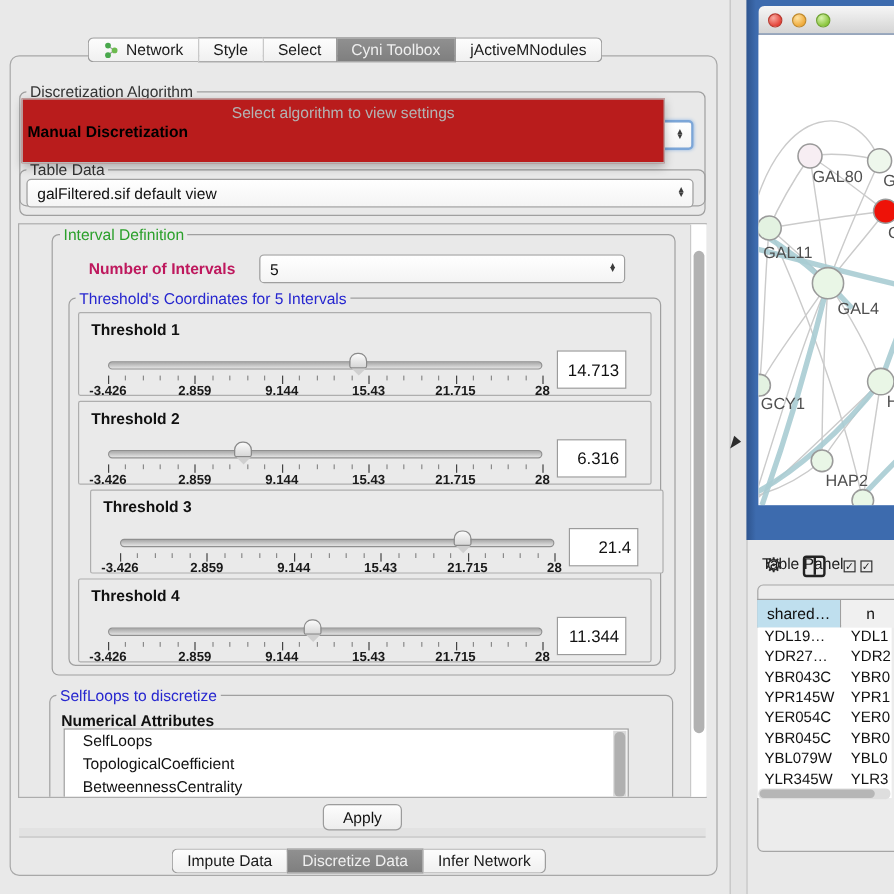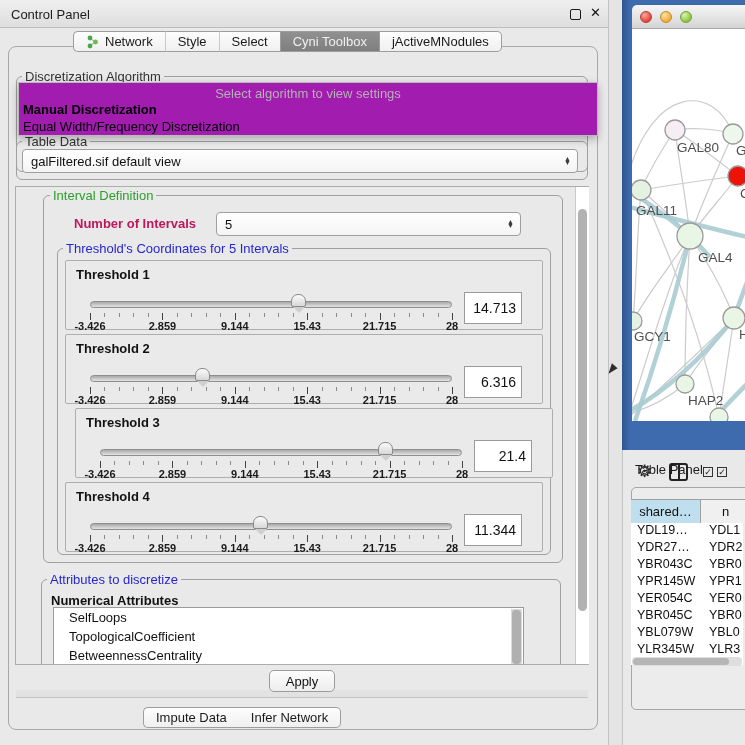--- a/index.html
+++ b/index.html
@@ -32,21 +32,21 @@
   .t-green { color:#2ba02b; }
   .t-blue { color:#2626cf; }
 
   #algo-group { left:16px; top:76px; width:572px; height:96px; }
   #algo-title { left:22px; top:69px; }
   .combo { position:absolute; background:linear-gradient(#ffffff,#f4f4f4); border:1px solid #9f9f9f; border-radius:4px; font-size:13px; color:#111; display:flex; align-items:center; padding:0 8px; }
   .stepper { position:absolute; right:6px; top:50%; transform:translateY(-50%); display:flex; flex-direction:column; line-height:4px; font-size:7px; color:#3c3c3c; }
   #algo-combo { left:24px; top:100px; width:554px; height:25px; border:2px solid #7ca6d8; box-shadow:0 0 3px #8fb6e4; }
 
   
-  #algo-popup { left:18px; top:82px; width:580px; height:54px; background:#a21caf; border:1px solid #b9b9b9; box-shadow:0 3px 8px rgba(0,0,0,.28); z-index:40; }
+  #algo-popup { left:18px; top:82px; width:536px; height:54px; background:#b91c1c; border:1px solid #b9b9b9; box-shadow:0 3px 8px rgba(0,0,0,.28); z-index:40; }
   #popup-placeholder { top:3px; width:100%; text-align:center; font-size:13px; color:#b3b3b3; }
   .popup-item { position:absolute; left:4px; font-size:13px; color:#000; white-space:nowrap; }
   #popup-item-0 { top:19px; font-weight:bold; }
   #popup-item-1 { top:36px; }
 
   #tabledata-group { left:16px; top:141px; width:572px; height:39px; }
   #tabledata-title { left:22px; top:134px; }
   #tabledata-combo { left:22px; top:149px; width:556px; height:24px; }
 
   
@@ -119,25 +119,20 @@
   .td.c2 { width:42px; padding-left:8px; }
   #tp-hscroll { left:9px; top:207px; width:110px; height:9px; background:#dedede; border-radius:4px; }
   #tp-hthumb { position:absolute; left:1px; top:1px; width:96px; height:7px; background:#b6b6b6; border-radius:4px; }
 
   svg text { font-family:"Liberation Sans","DejaVu Sans",sans-serif; }
 </style>
 </head>
 <body>
 
 <div class="abs" id="control-panel">
-  <div class="abs" id="cp-titlebar">
-    <span class="abs" id="cp-title">Control Panel</span>
-    <span class="abs" id="float-icon"></span>
-    <span class="abs" id="close-icon">✕</span>
-  </div>
 
   <div class="abs" id="outer-panel"></div>
 
   <div class="abs" id="top-tabs">
     <div class="tab first">
       <svg class="net-glyph" viewBox="0 0 13 14">
         <line x1="4" y1="3" x2="9" y2="7" stroke="#9a9a9a" stroke-width="1"></line>
         <line x1="4" y1="11" x2="9" y2="7" stroke="#9a9a9a" stroke-width="1"></line>
         <circle cx="4" cy="3" r="2.4" fill="#49a84c"></circle>
           <circle cx="4" cy="11" r="2.4" fill="#49a84c"></circle>
@@ -160,21 +155,20 @@
   </div>
 
   <div class="group abs" id="algo-group"></div>
   <span class="group-title abs t-dark" id="algo-title">Discretization Algorithm</span>
   <div class="combo" id="algo-combo">
       <span class="stepper">▲<br>▼</span>
     </div>
   <div class="abs" id="algo-popup">
     <div class="abs" id="popup-placeholder">Select algorithm to view settings</div>
     <div class="popup-item" id="popup-item-0">Manual Discretization</div>
-    <div class="popup-item" id="popup-item-1">Equal Width/Frequency Discretization</div>
   </div>
 
   <div class="group abs" id="tabledata-group"></div>
   <span class="group-title abs t-dark" id="tabledata-title">Table Data</span>
   <div class="combo" id="tabledata-combo">
     <span>galFiltered.sif default view</span>
     <span class="stepper">▲<br>▼</span>
   </div>
 
   <div class="abs" id="scroll-box">
@@ -344,21 +338,21 @@
             <div class="tick minor" style="left: 92%;"></div>
             <div class="tick minor" style="left: 96%;"></div>
             <div class="tick major" style="left: 100%;"></div>
             <div class="axis-label" style="left: 100%;">28</div>
           </div>
     <div class="tvalue">11.344</div>
   </div>
       </div>
 
     <div class="group abs" id="attr-group"></div>
-    <span class="group-title abs t-blue" id="attr-title">Attributes to discretize</span>
+    <span class="group-title abs t-blue" id="attr-title">SelfLoops to discretize</span>
     <span class="abs" id="attr-heading">Numerical Attributes</span>
     <div class="abs" id="attr-list">
       <div id="attr-items">
           <div class="attr-item">SelfLoops</div>
           <div class="attr-item">TopologicalCoefficient</div>
           <div class="attr-item">BetweennessCentrality</div>
         </div>
       <div id="attr-scroll">
           <div id="attr-thumb"></div>
         </div>
@@ -367,20 +361,23 @@
   <div class="abs" id="vscroll">
     <div class="abs" id="vscroll-thumb"></div>
   </div>
 
   <div class="abs" id="bottom-strip"></div>
   <div class="abs" id="apply-btn">Apply</div>
 
   <div class="abs" id="bottom-tabs">
     <div class="tab first">
         <span>Impute Data</span>
+      </div>
+    <div class="tab selected">
+        <span>Discretize Data</span>
       </div>
     <div class="tab last">
         <span>Infer Network</span>
       </div>
   </div>
 </div>
 
 <div class="abs" id="divider"></div>
 <div class="abs" id="cursor"></div>
 

